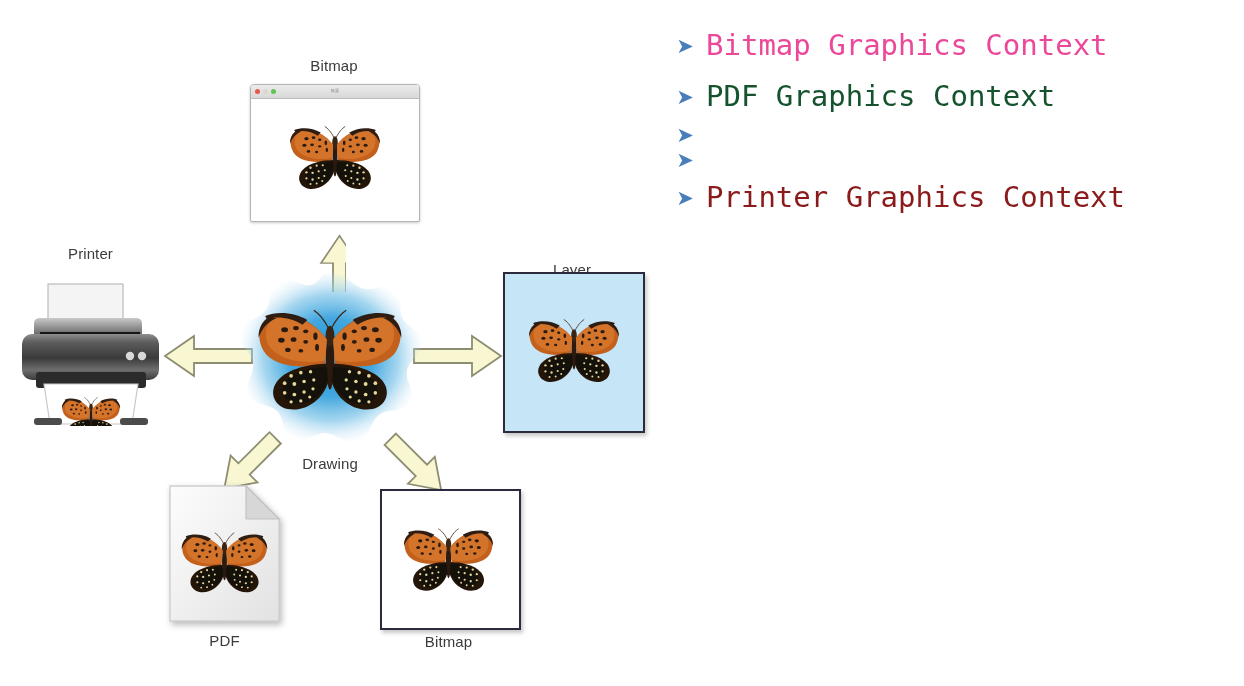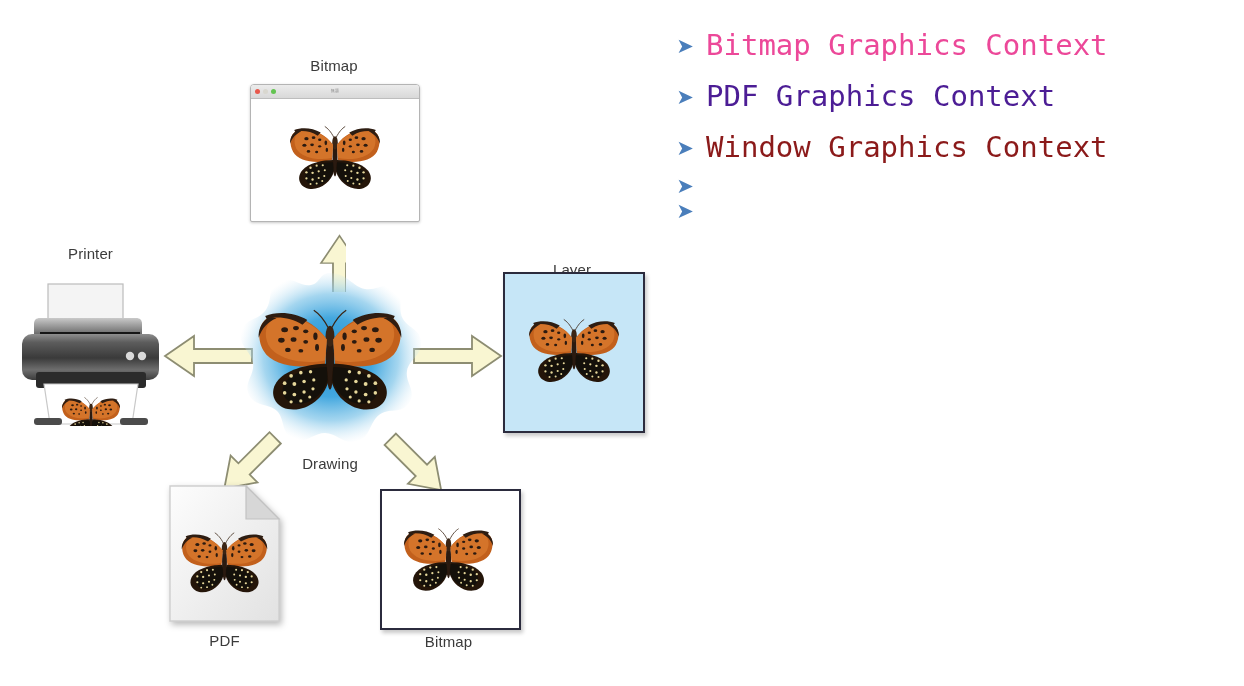--- a/index.html
+++ b/index.html
@@ -286,28 +286,28 @@
   <div id="text-panel" style="position:absolute;left:660px;top:22px;width:584px;">
 
 
     <div>
       <div class="li" style="display:flex;align-items:center;margin:0 0 4px 0;">
         <span style="flex:0 0 auto;width:26px;text-align:center;color:#4a7ebb;font-size:21px;line-height:1;margin-left:12px;">➤</span>
         <span style="font-family:'DejaVu Sans Mono',monospace;font-size:29px;line-height:1.62;color:#ec4899;margin-left:8px;">Bitmap Graphics Context</span>
       </div>
       <div class="li" style="display:flex;align-items:center;margin:0 0 4px 0;">
         <span style="flex:0 0 auto;width:26px;text-align:center;color:#4a7ebb;font-size:21px;line-height:1;margin-left:12px;">➤</span>
-        <span style="font-family:'DejaVu Sans Mono',monospace;font-size:29px;line-height:1.62;color:#4c1d95;margin-left:8px;">PDF Graphics Context</span>
-      </div>
-      <div class="li" style="display:flex;align-items:center;margin:0 0 4px 0;">
-        <span style="flex:0 0 auto;width:26px;text-align:center;color:#4a7ebb;font-size:21px;line-height:1;margin-left:12px;">➤</span>
-        <span style="font-family:'DejaVu Sans Mono',monospace;font-size:29px;line-height:1.62;color:#8b1a1a;margin-left:8px;">Window Graphics Context</span>
-      </div>
-      <div class="li" style="display:flex;align-items:center;margin:0 0 4px 0;">
-        <span style="flex:0 0 auto;width:26px;text-align:center;color:#4a7ebb;font-size:21px;line-height:1;margin-left:12px;">➤</span>
-      </div>
-      <div class="li" style="display:flex;align-items:center;margin:0 0 4px 0;">
-        <span style="flex:0 0 auto;width:26px;text-align:center;color:#4a7ebb;font-size:21px;line-height:1;margin-left:12px;">➤</span>
+        <span style="font-family:'DejaVu Sans Mono',monospace;font-size:29px;line-height:1.62;color:#14532d;margin-left:8px;">PDF Graphics Context</span>
+      </div>
+      <div class="li" style="display:flex;align-items:center;margin:0 0 4px 0;">
+        <span style="flex:0 0 auto;width:26px;text-align:center;color:#4a7ebb;font-size:21px;line-height:1;margin-left:12px;">➤</span>
+      </div>
+      <div class="li" style="display:flex;align-items:center;margin:0 0 4px 0;">
+        <span style="flex:0 0 auto;width:26px;text-align:center;color:#4a7ebb;font-size:21px;line-height:1;margin-left:12px;">➤</span>
+      </div>
+      <div class="li" style="display:flex;align-items:center;margin:0 0 4px 0;">
+        <span style="flex:0 0 auto;width:26px;text-align:center;color:#4a7ebb;font-size:21px;line-height:1;margin-left:12px;">➤</span>
+        <span style="font-family:'DejaVu Sans Mono',monospace;font-size:29px;line-height:1.62;color:#8b1a1a;margin-left:8px;">Printer Graphics Context</span>
       </div>
     </div>
   </div>
 
 </div>
 
 </body></html>

